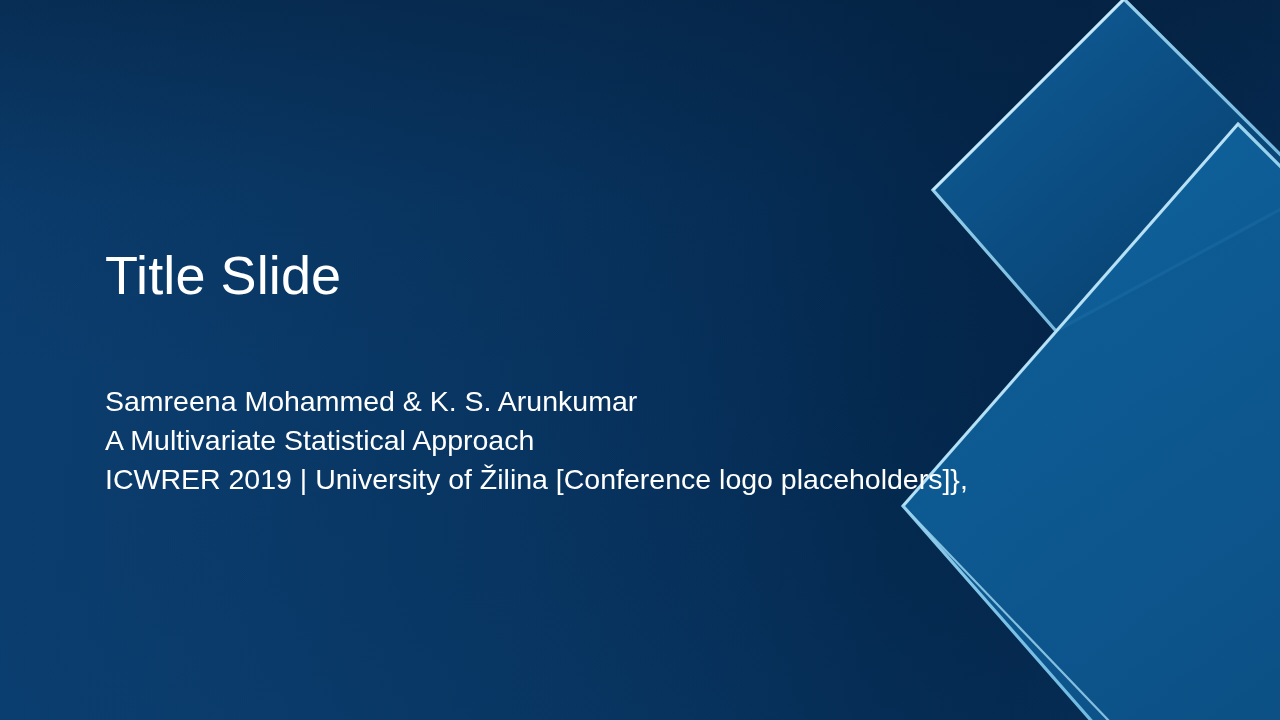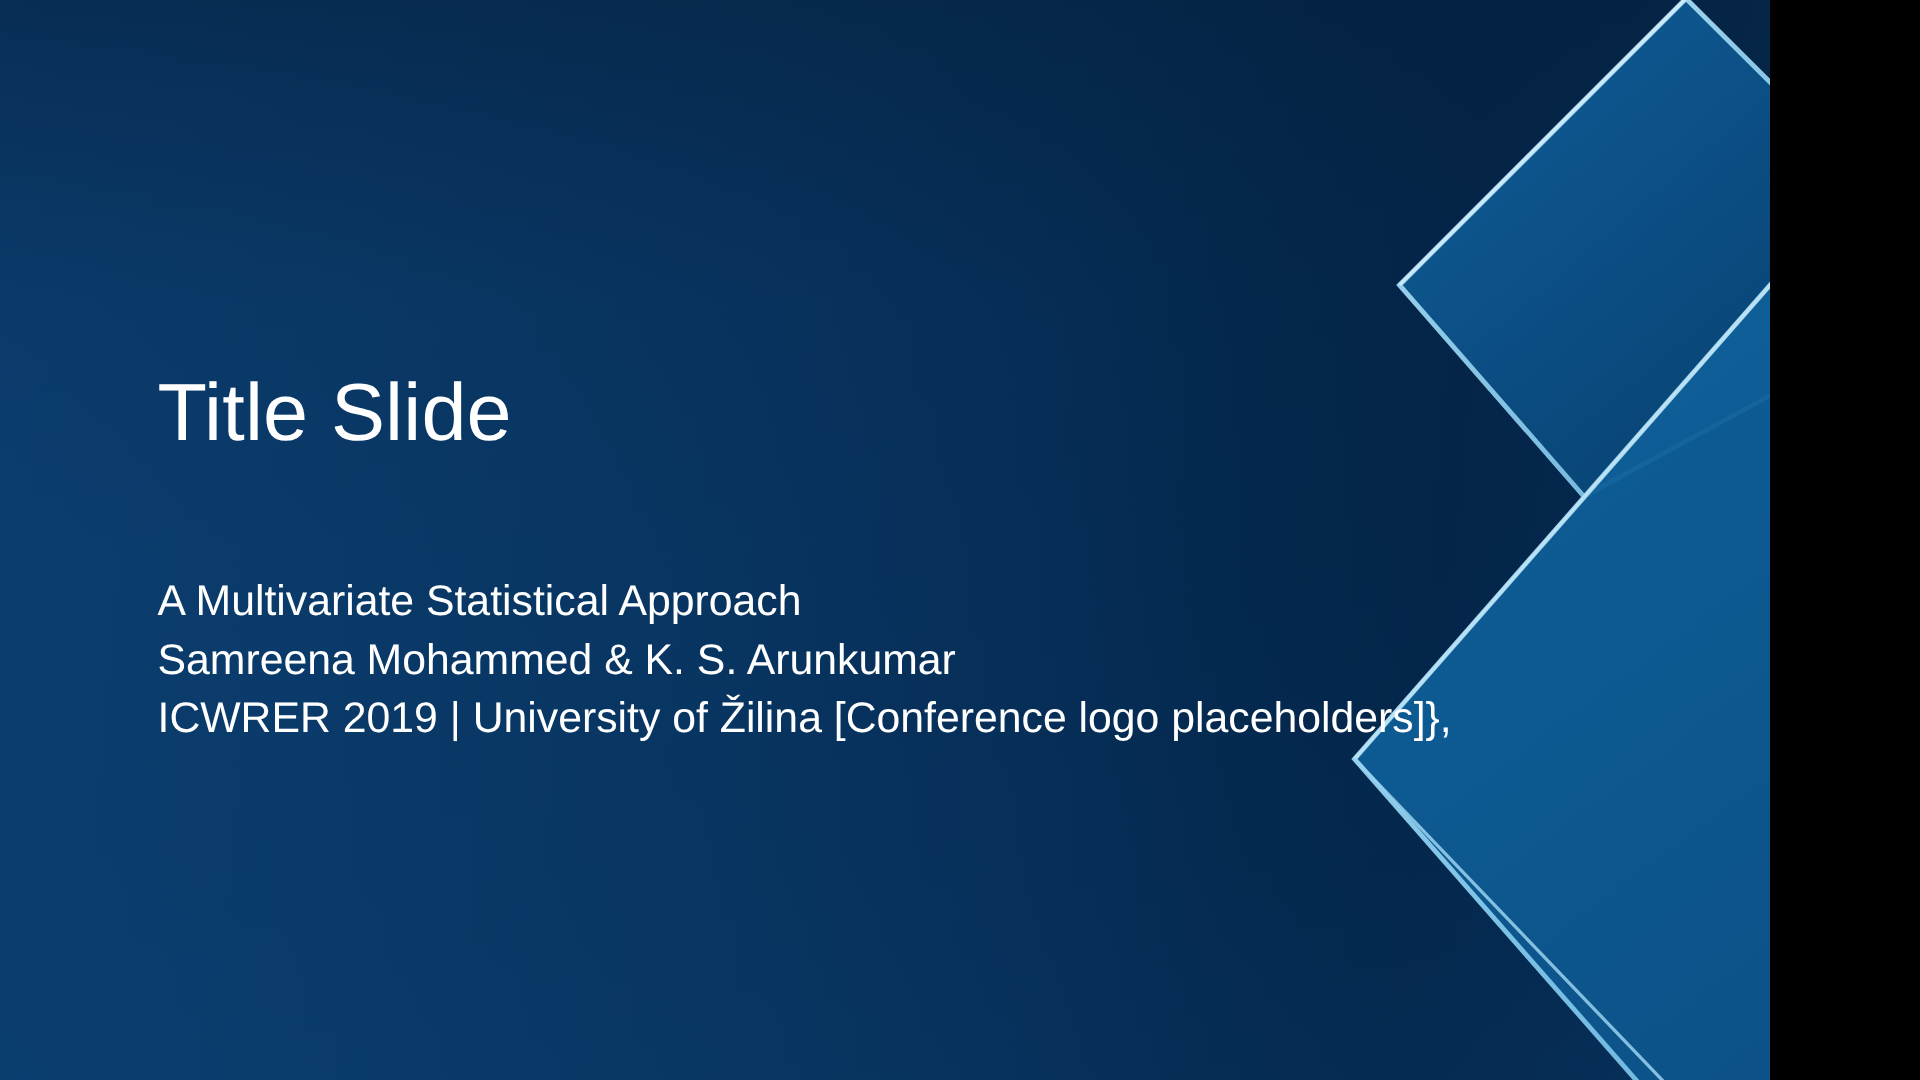--- a/index.html
+++ b/index.html
@@ -2,21 +2,21 @@
 <html><head>
 <meta charset="utf-8">
 <style>
   html, body {
     margin: 0;
     padding: 0;
     background: #000;
   }
   #slide {
     position: relative;
-    width: 1180px;
+    width: 1280px;
     height: 720px;
     overflow: hidden;
     font-family: "Liberation Sans", sans-serif;
     background: #07365f;
   }
   
   .bg-base {
     position: absolute;
     inset: 0;
     background:
@@ -145,18 +145,18 @@
 
       <line x1="903" y1="506" x2="1133" y2="746" stroke="#9ad2ee" stroke-width="2.2" stroke-opacity="0.85"></line>
     </svg>
   </div>
 
   <div class="text-block">
     <h1 class="slide-title">Title Slide</h1>
   </div>
 
   <div class="subtitle-block">
+    <p class="subtitle-line">Samreena Mohammed &amp; K. S. Arunkumar</p>
     <p class="subtitle-line">A Multivariate Statistical Approach</p>
-    <p class="subtitle-line">Samreena Mohammed &amp; K. S. Arunkumar</p>
     <p class="subtitle-line">ICWRER 2019 | University of Žilina [Conference logo placeholders]},</p>
   </div>
 
 </div>
 
 </body></html>

